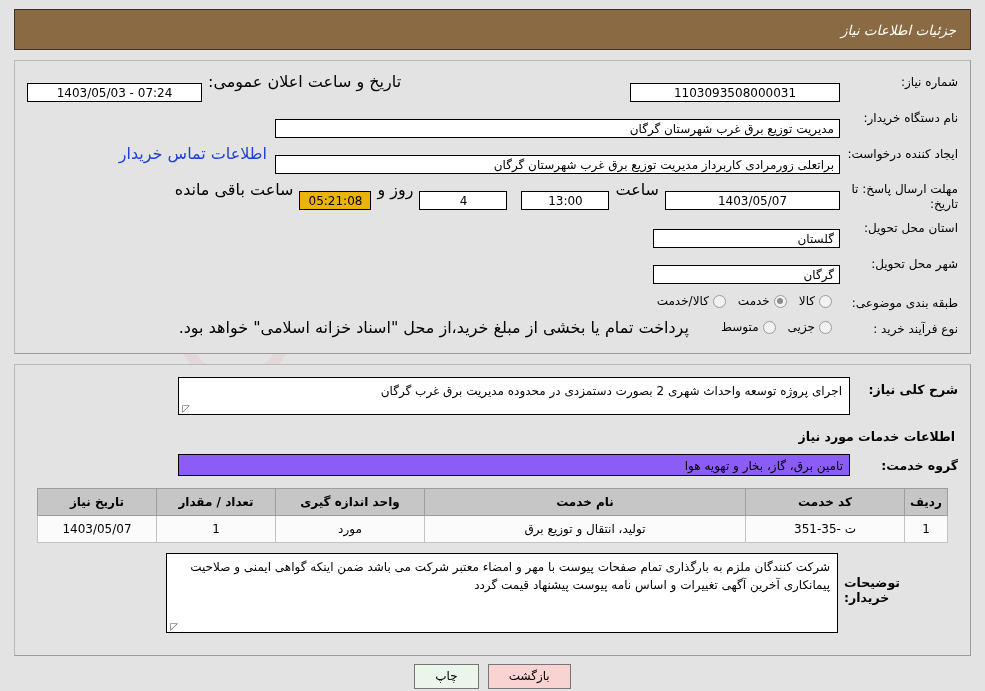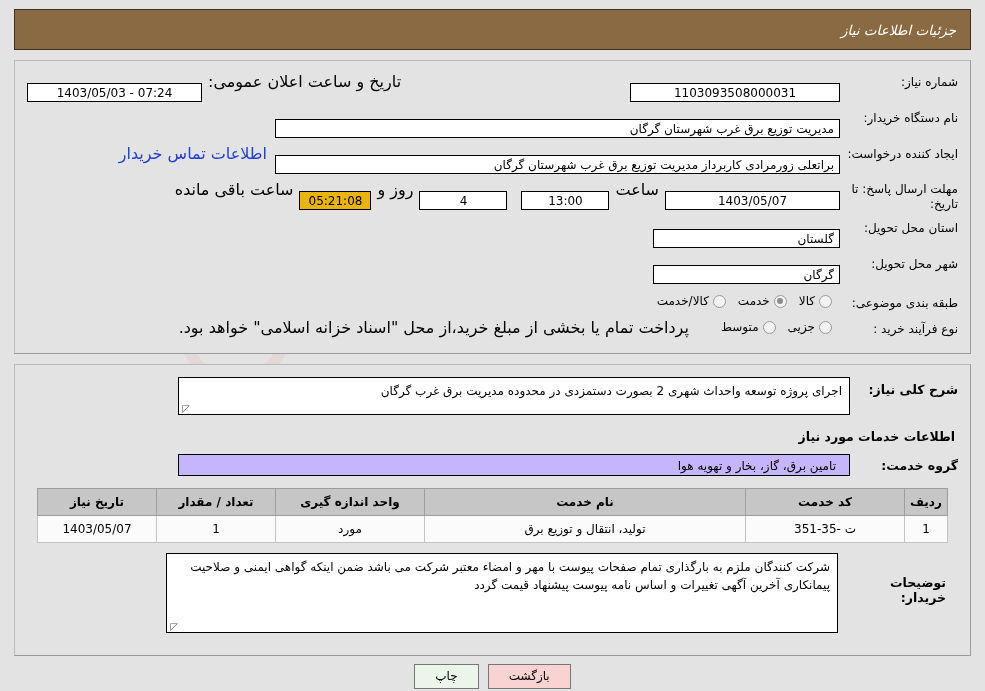--- a/index.html
+++ b/index.html
@@ -250,24 +250,24 @@
     width: 108px;
     flex: 0 0 108px;
     text-align: right;
     padding-left: 6px;
     box-sizing: border-box;
   }
   .grp-fld {
     width: 672px;
     height: 22px;
     line-height: 22px;
-    background: #c4b5fd;
+    background: #8b5cf6;
     border: 1px solid #000;
     box-sizing: border-box;
-    padding: 0 13px;
+    padding: 0 6px;
     font-size: 12px;
     text-align: right;
   }
 
   
   .tbl-wrap {
     margin: 12px 10px 0 10px;
   }
   table.needs {
     width: 100%;
@@ -305,21 +305,21 @@
     display: flex;
     align-items: flex-start;
     justify-content: flex-start;
     margin: 10px 12px 12px 12px;
   }
   .buyer-lbl {
     font-weight: bold;
     font-size: 12.5px;
     width: 108px;
     flex: 0 0 108px;
-    text-align: right;
+    text-align: left;
     padding-top: 22px;
     padding-left: 6px;
     box-sizing: border-box;
   }
 
   
   .footer {
     margin-top: 8px;
     display: flex;
     align-items: center;

